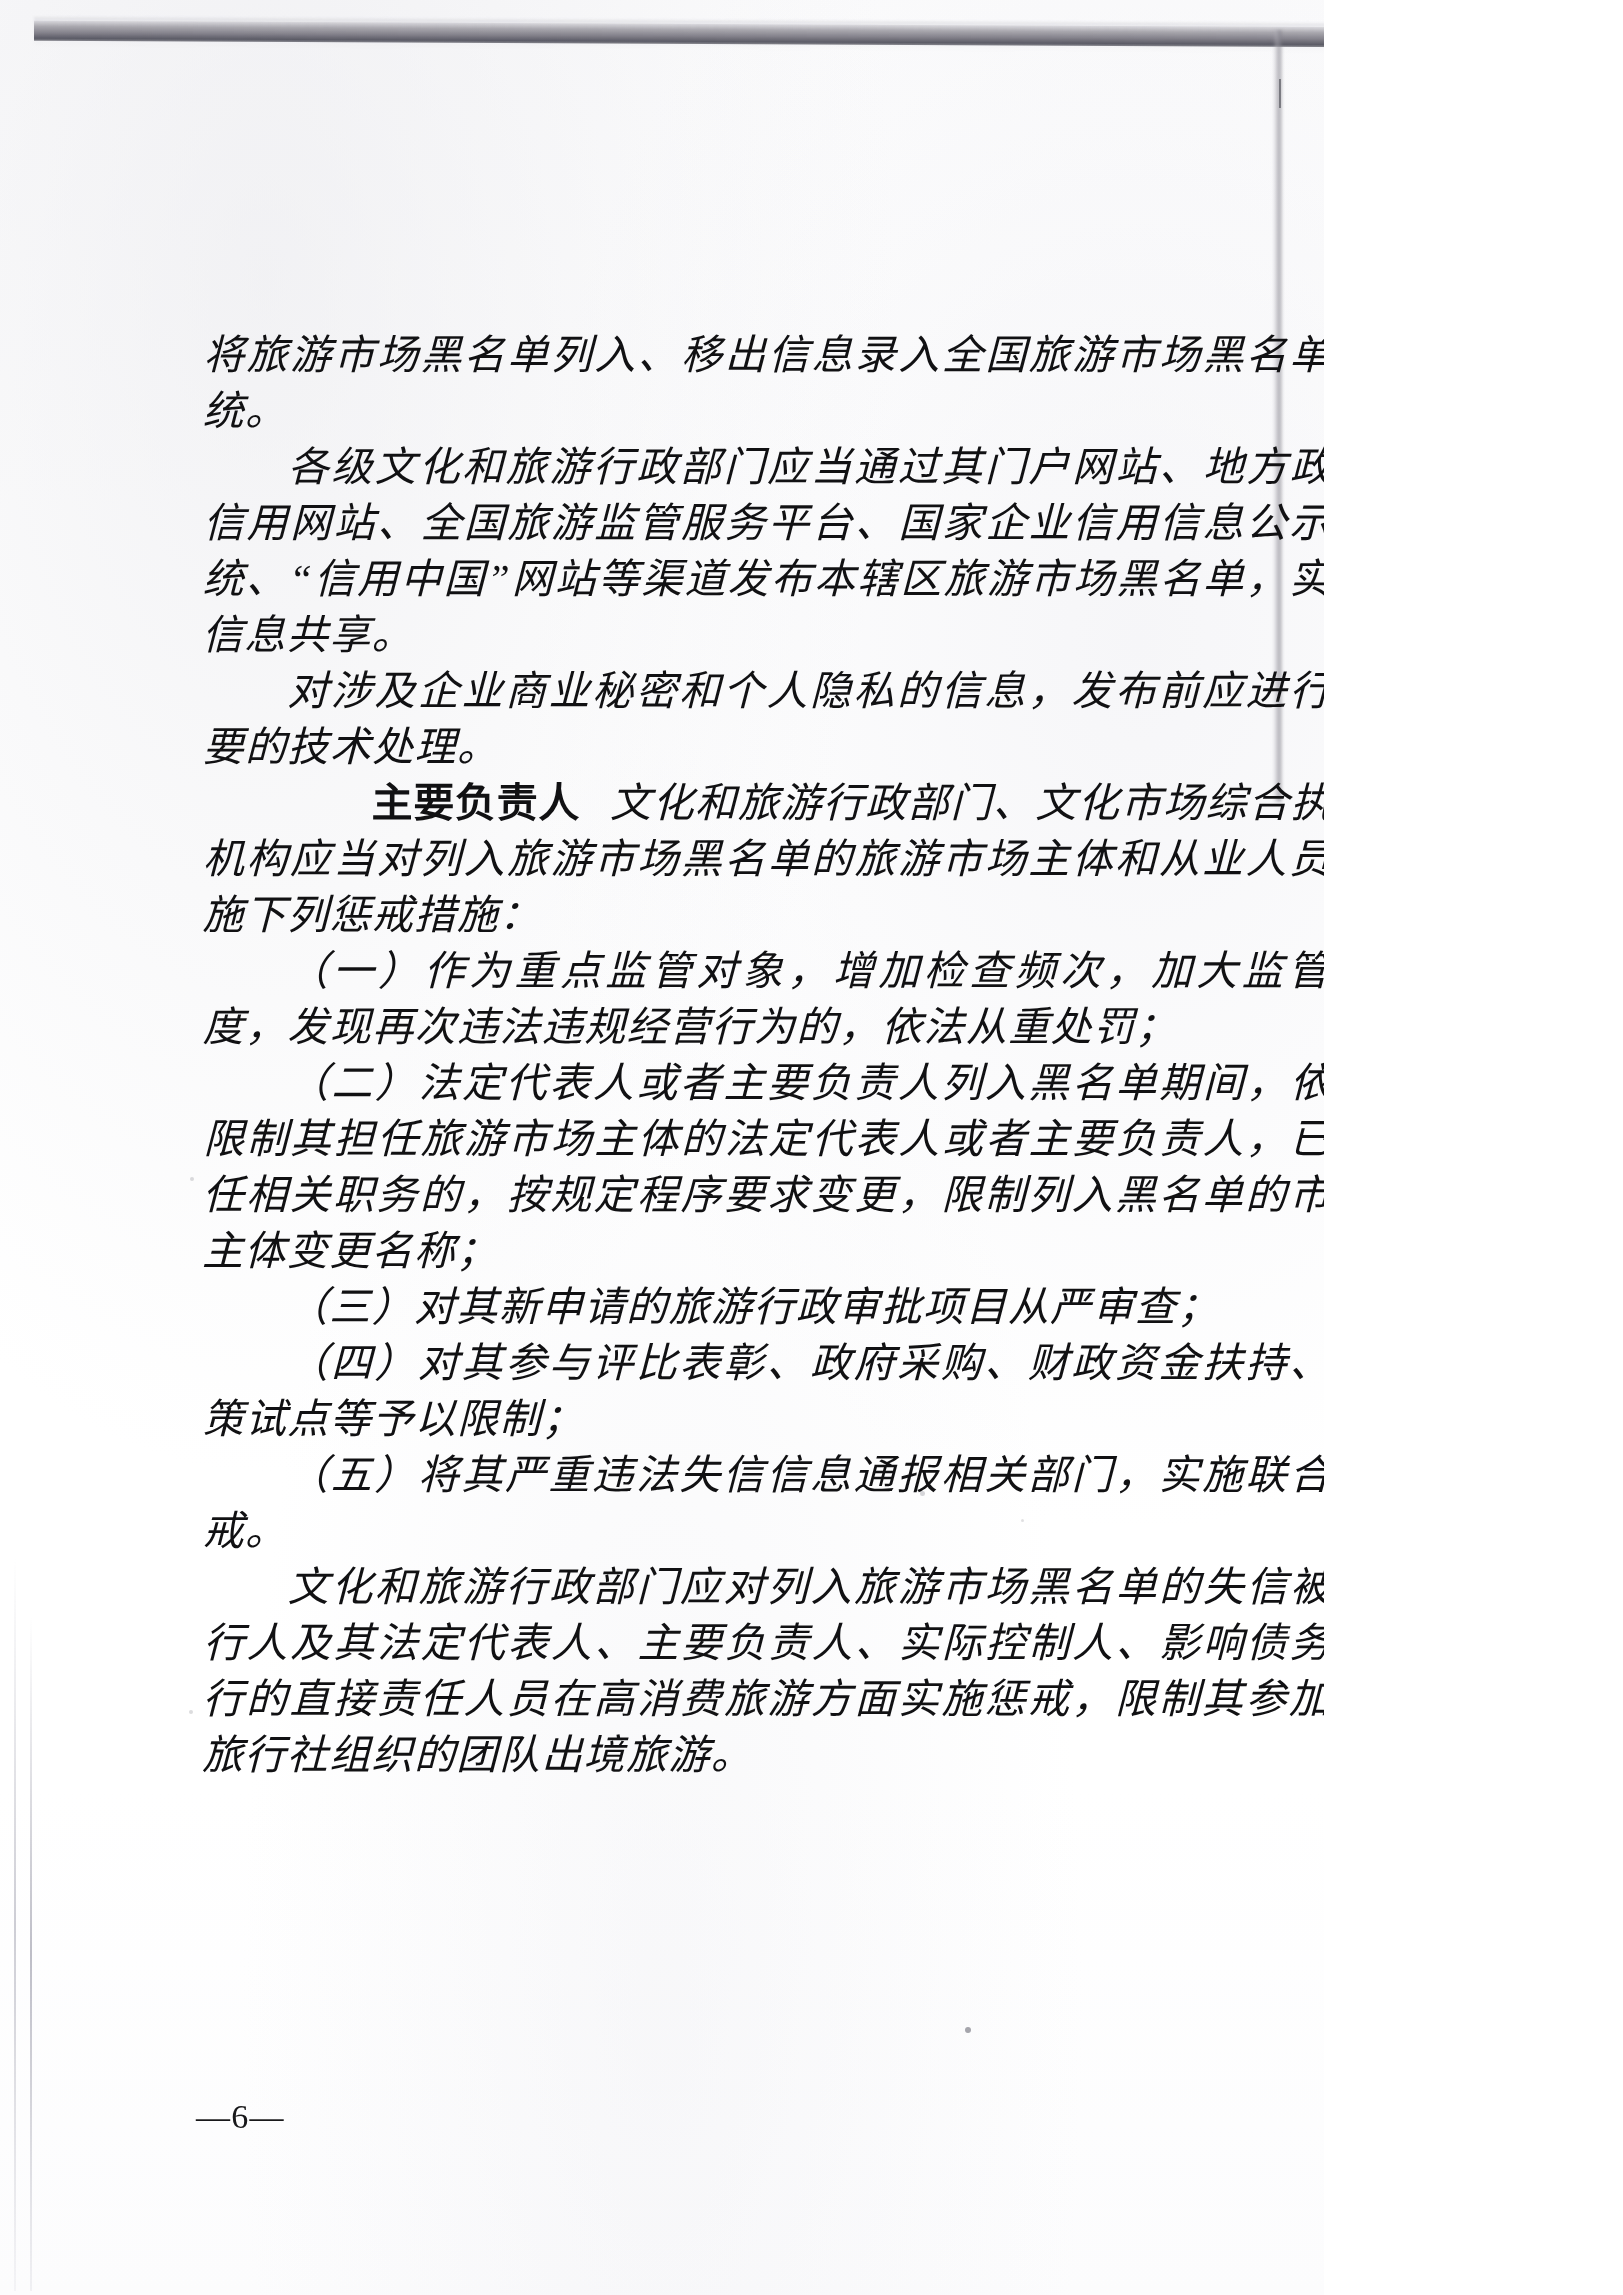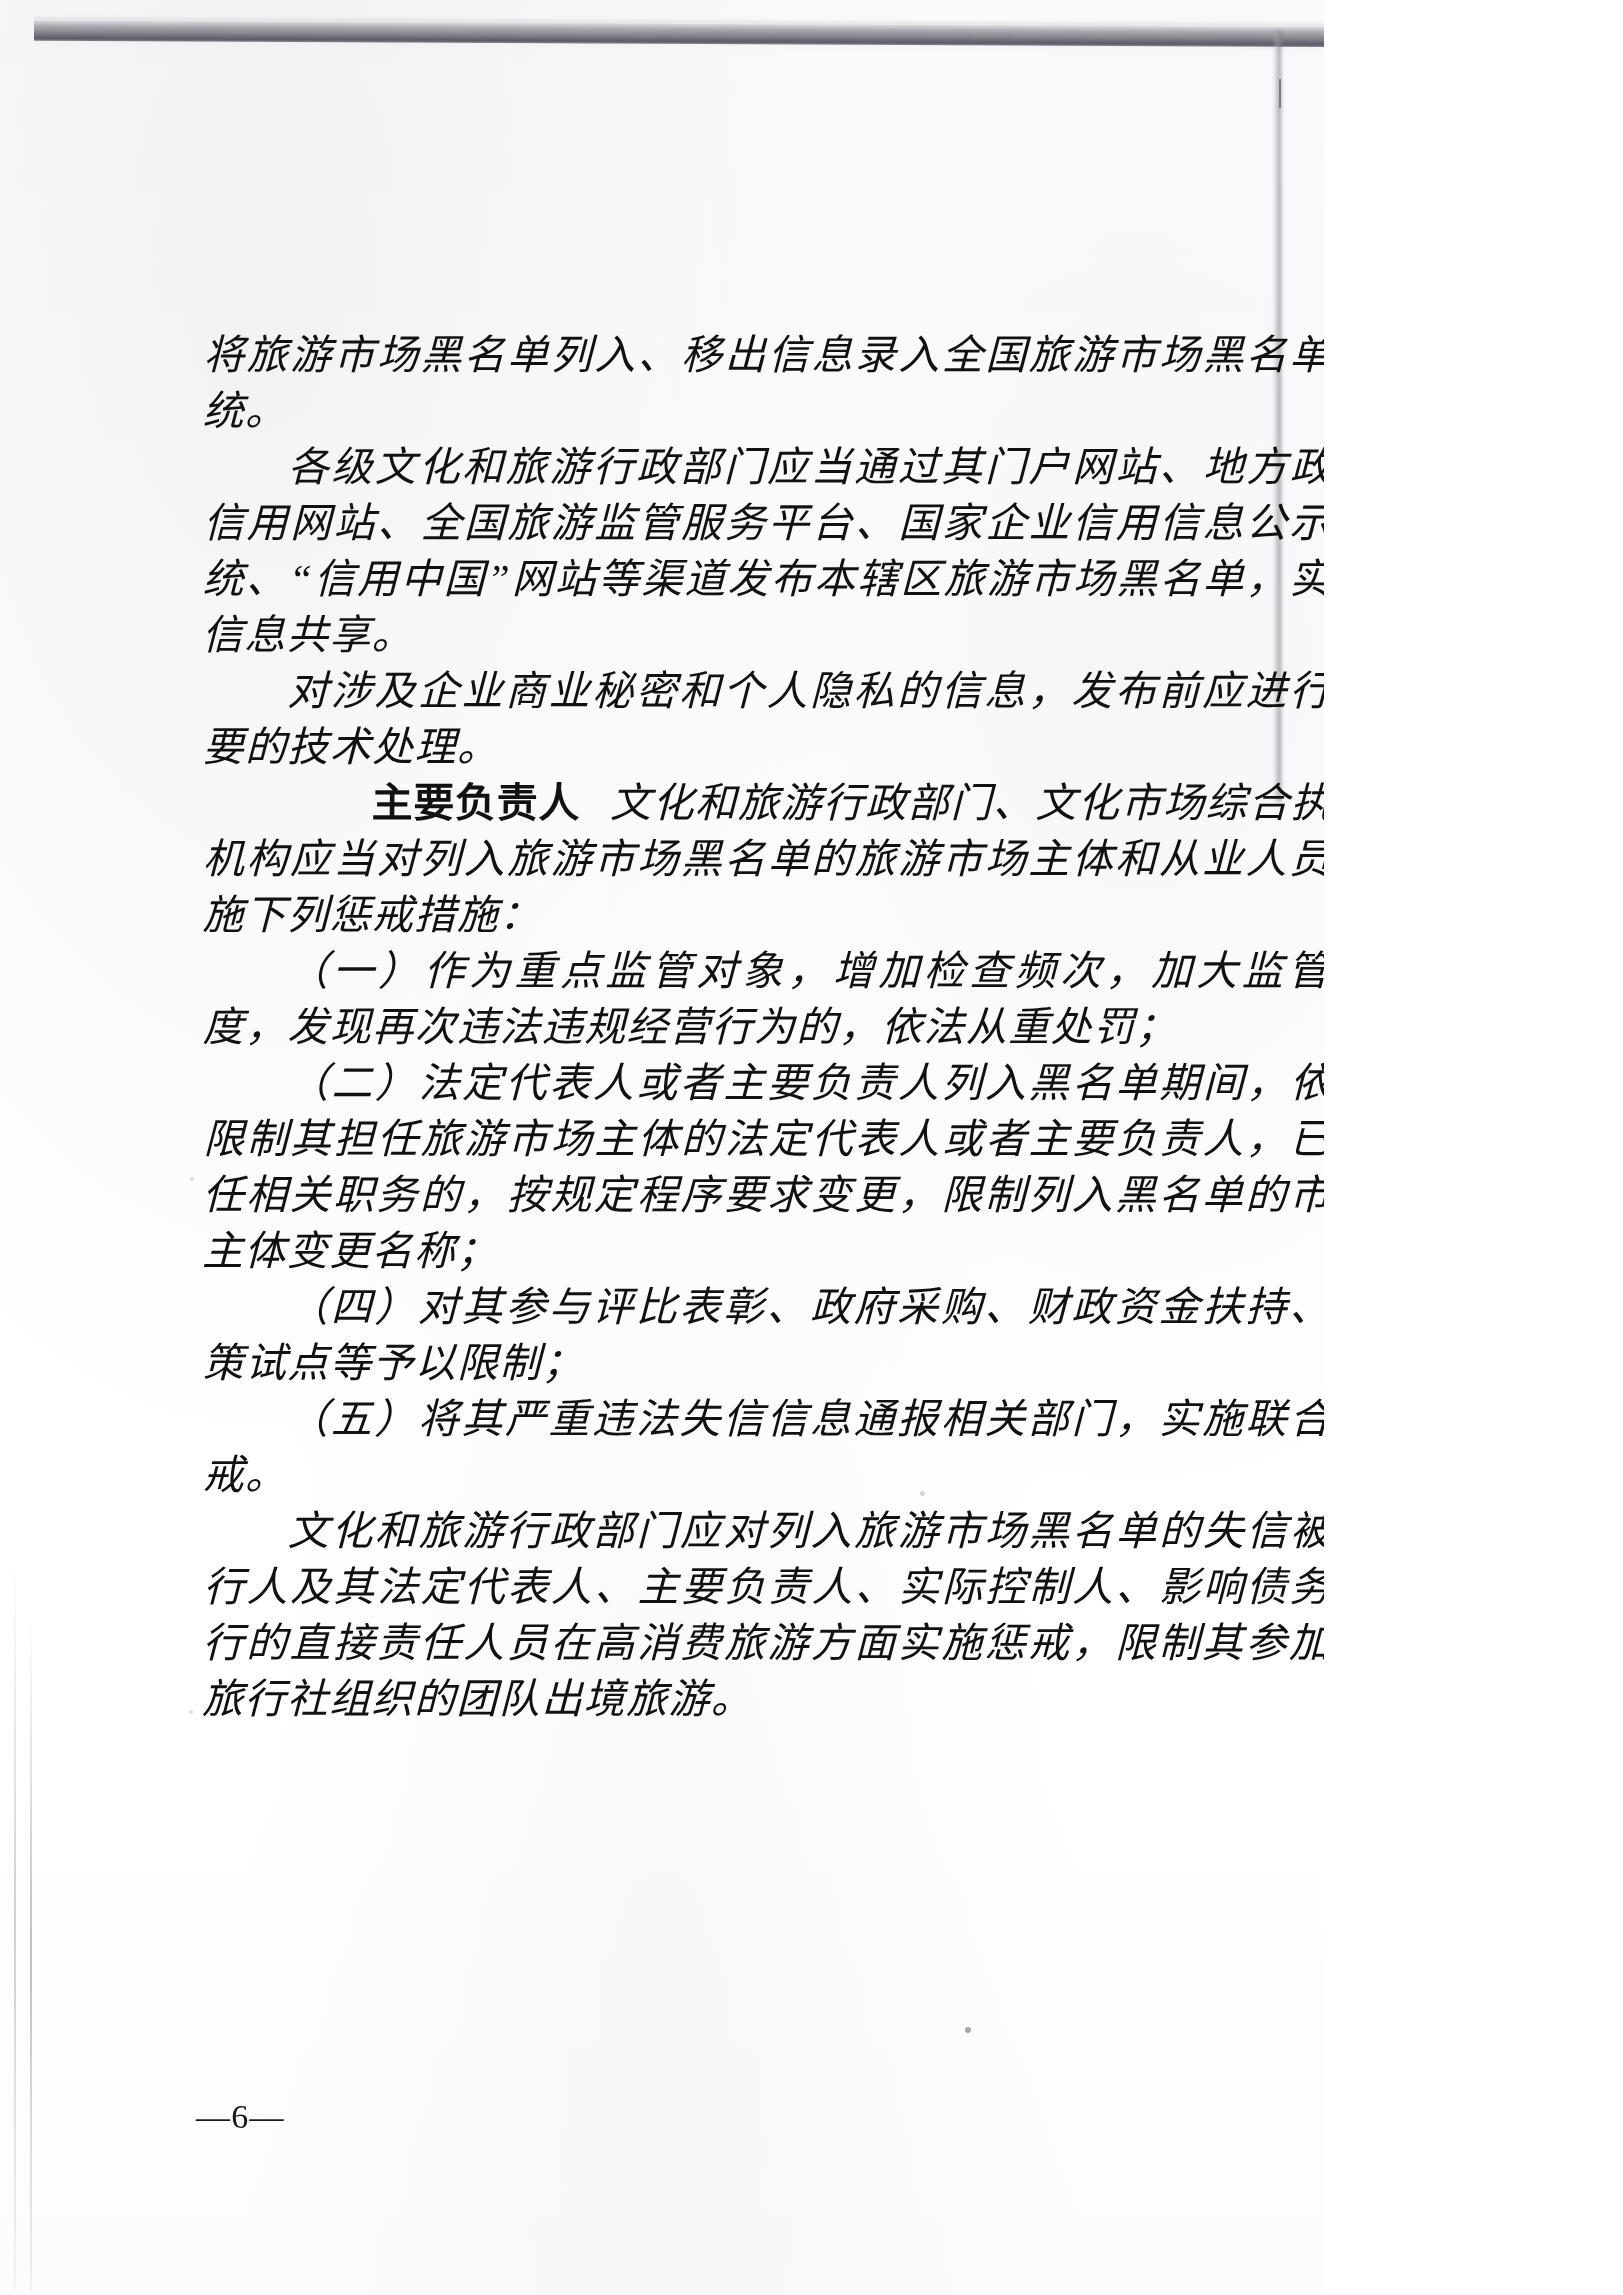--- a/index.html
+++ b/index.html
@@ -188,20 +188,21 @@
     <p class="para indent">各级文化和旅游行政部门应当通过其门户网站、地方政府信用网站、全国旅游监管服务平台、国家企业信用信息公示系统、“信用中国”网站等渠道发布本辖区旅游市场黑名单，实现信息共享。</p>
 
     <p class="para indent">对涉及企业商业秘密和个人隐私的信息，发布前应进行必要的技术处理。</p>
 
     <p class="para indent"><span class="article-no">主要负责人</span><span class="article-gap"></span><span>文化和旅游行政部门、文化市场综合执法机构应当对列入旅游市场黑名单的旅游市场主体和从业人员实施下列惩戒措施：</span></p>
 
     <p class="para indent">（一）作为重点监管对象，增加检查频次，加大监管力度，发现再次违法违规经营行为的，依法从重处罚；</p>
 
     <p class="para indent">（二）法定代表人或者主要负责人列入黑名单期间，依法限制其担任旅游市场主体的法定代表人或者主要负责人，已担任相关职务的，按规定程序要求变更，限制列入黑名单的市场主体变更名称；</p>
 
+    <p class="para indent">（三）对其新申请的旅游行政审批项目从严审查；</p>
 
     <p class="para indent">（四）对其参与评比表彰、政府采购、财政资金扶持、政策试点等予以限制；</p>
 
     <p class="para indent">（五）将其严重违法失信信息通报相关部门，实施联合惩戒。</p>
 
     <p class="para indent">文化和旅游行政部门应对列入旅游市场黑名单的失信被执行人及其法定代表人、主要负责人、实际控制人、影响债务履行的直接责任人员在高消费旅游方面实施惩戒，限制其参加由旅行社组织的团队出境旅游。</p>
 
   </div>
 
   <div class="page-footer">—6—</div>

